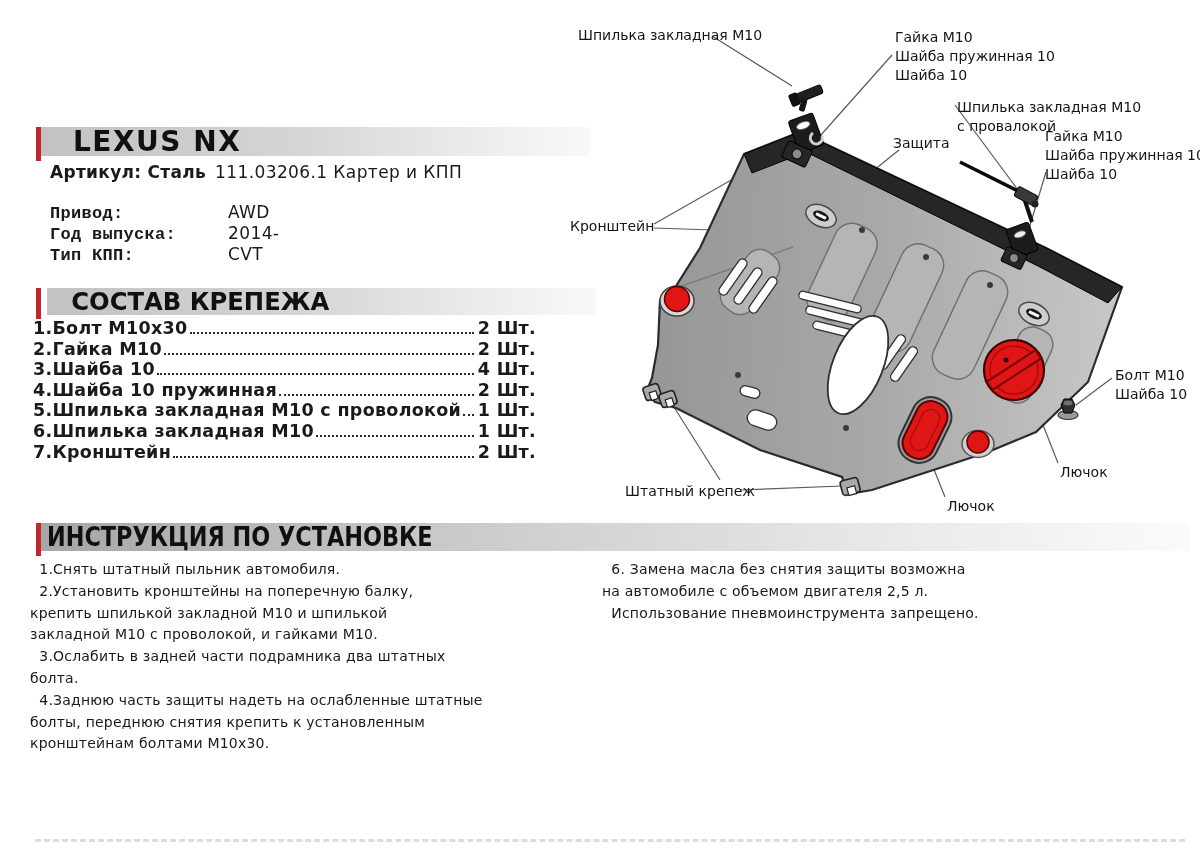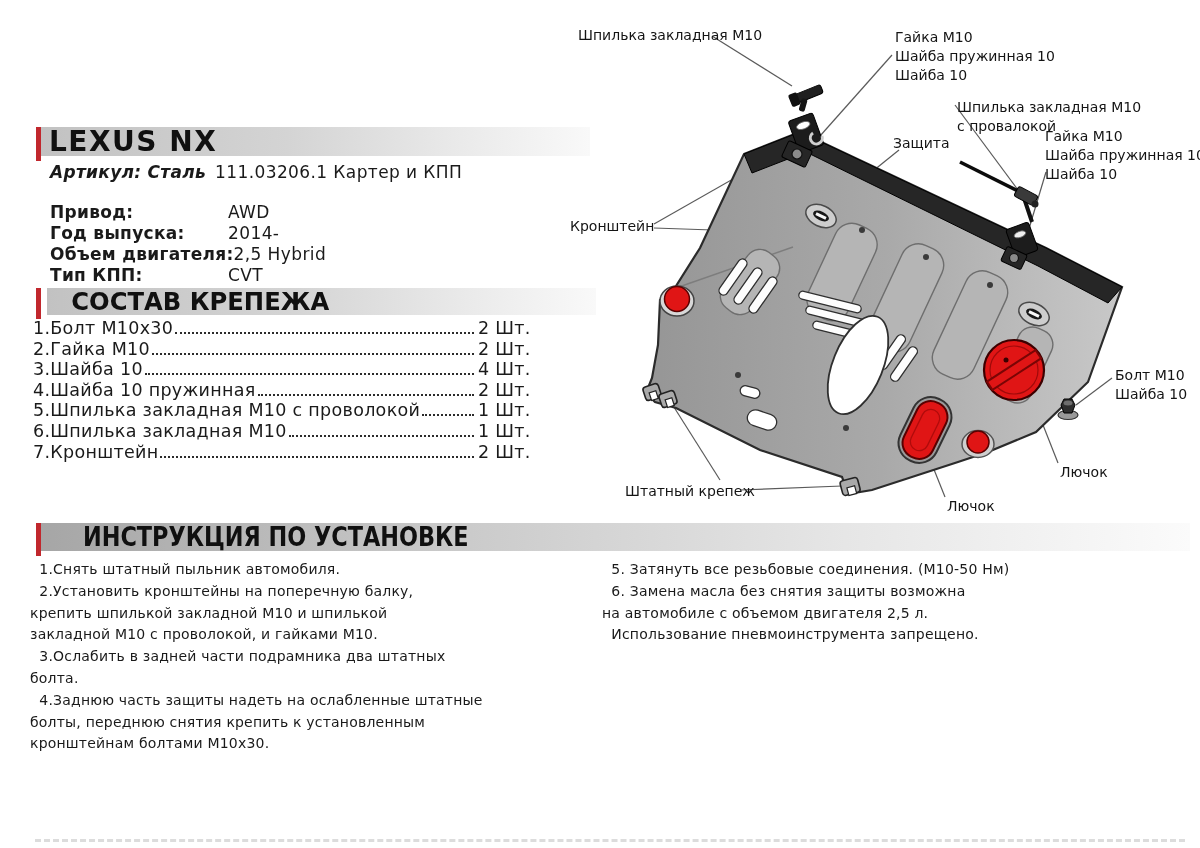--- a/index.html
+++ b/index.html
@@ -4,36 +4,36 @@
 <style>
   * { margin:0; padding:0; box-sizing:border-box; }
   html,body { width:1200px; height:848px; background:#ffffff; overflow:hidden;
     font-family:"DejaVu Sans","Liberation Sans",sans-serif; color:#1a1a1a; }
   .abs { position:absolute; }
 
   
   .redbar { position:absolute; width:5px; background:#c1272d; }
   .hbar   { position:absolute; height:29px; }
   .hbar-grad-short { background:linear-gradient(90deg,#c2c2c2 0%,#d4d4d4 45%,#e9e9e9 75%,#f9f9f9 100%); }
-  .hbar-grad-long  { background:linear-gradient(90deg,#a6a6a6 0%,#c9c9c9 35%,#e6e6e6 70%,#fbfbfb 100%);padding-left:36px; }
-  .h-lexus { font-size:28px; font-weight:bold; letter-spacing:1.5px; line-height:29px; padding-left:8px; color:#101010; }
+  .hbar-grad-long  { background:linear-gradient(90deg,#a6a6a6 0%,#c9c9c9 35%,#e6e6e6 70%,#fbfbfb 100%); }
+  .h-lexus { font-size:28px; font-weight:bold; letter-spacing:1.5px; line-height:29px; padding-left:32px; color:#101010; }
   .h-sec   { font-size:25px; font-weight:bold; line-height:27px; color:#101010; white-space:nowrap;
              transform:scaleX(.97); transform-origin:left center; }
   .h-instr { font-size:26px; font-weight:bold; line-height:28px; color:#101010; white-space:nowrap;
              transform:scaleX(.86); transform-origin:left center; }
 
   
   .row { white-space:nowrap; font-size:17px; letter-spacing:.4px; }
   .row b { display:inline-block; letter-spacing:.3px; }
-  .lbl-art { min-width:165px;font-style:italic; }
-  .lbl-spec{ min-width:178px; }
+  .lbl-art { min-width:165px; }
+  .lbl-spec{ min-width:178px;font-family:Liberation Mono, monospace; }
 
   
   .hw-list { position:absolute; left:33px; top:318px; width:503px; }
-  .hw-row  { display:flex; align-items:baseline; height:20.6px; font-size:17.5px; letter-spacing:.3px; white-space:nowrap; }
+  .hw-row  { display:flex; align-items:baseline; height:20.6px; font-size:17.5px; letter-spacing:.3px; white-space:nowrap;font-weight:bold; }
   .hw-dots { flex:1 1 auto; border-bottom:2.5px dotted #2b2b2b; margin:0 4px 4px 2px; min-width:10px; }
   .hw-qty  { flex:0 0 58px; }
 
   
   .instr { font-size:14px; line-height:21.8px; letter-spacing:.2px; }
   .instr div { white-space:pre; }
 
   .cutline { position:absolute; left:35px; top:839px; width:1150px; border-top:3px dashed #dcdcdc; }
 
   svg text { font-family:"DejaVu Sans","Liberation Sans",sans-serif; font-size:14px; fill:#141414; }
@@ -46,21 +46,20 @@
   <div class="h-lexus">LEXUS NX</div>
 </div>
 
 <div class="abs row" style="left:50px;top:162px">
   <b class="lbl-art">Артикул: Сталь</b><span>111.03206.1 Картер и КПП</span>
 </div>
 
 <div class="abs" style="left:50px;top:202px">
   <div class="row" style="height:21px"><b class="lbl-spec">Привод:</b><span>AWD</span></div>
   <div class="row" style="height:21px"><b class="lbl-spec">Год выпуска:</b><span>2014-</span></div>
-  <div class="row" style="height:21px"><b class="lbl-spec">Объем двигателя:</b><span>2,5 Hybrid</span></div>
   <div class="row" style="height:21px"><b class="lbl-spec">Тип КПП:</b><span>CVT</span></div>
 </div>
 
 <div class="redbar" style="left:36px;top:288px;height:31px"></div>
 <div class="hbar hbar-grad-short abs" style="left:47px;top:288px;width:549px;height:27px">
   <div class="h-sec" style="padding-left:25px">СОСТАВ КРЕПЕЖА</div>
 </div>
 
 <div class="hw-list">
   <div class="hw-row">
@@ -111,21 +110,20 @@
   <div>крепить шпилькой закладной М10 и шпилькой</div>
   <div>закладной М10 с проволокой, и гайками М10.</div>
   <div>  3.Ослабить в задней части подрамника два штатных</div>
   <div>болта.</div>
   <div>  4.Заднюю часть защиты надеть на ослабленные штатные</div>
   <div>болты, переднюю снятия крепить к установленным</div>
   <div>кронштейнам болтами М10х30.</div>
 </div>
 
 <div class="abs instr" style="left:602px;top:559px">
-  <div>  5. Затянуть все резьбовые соединения. (М10-50 Нм)</div>
   <div>  6. Замена масла без снятия защиты возможна</div>
   <div>на автомобиле с объемом двигателя 2,5 л.</div>
   <div>  Использование пневмоинструмента запрещено.</div>
 </div>
 
 <div class="cutline"></div>
 
 <svg class="abs" style="left:0;top:0" width="1200" height="530" viewBox="0 0 1200 530">
   <defs>
     <linearGradient id="plateGrad" gradientUnits="userSpaceOnUse" x1="650" y1="300" x2="1120" y2="310">

